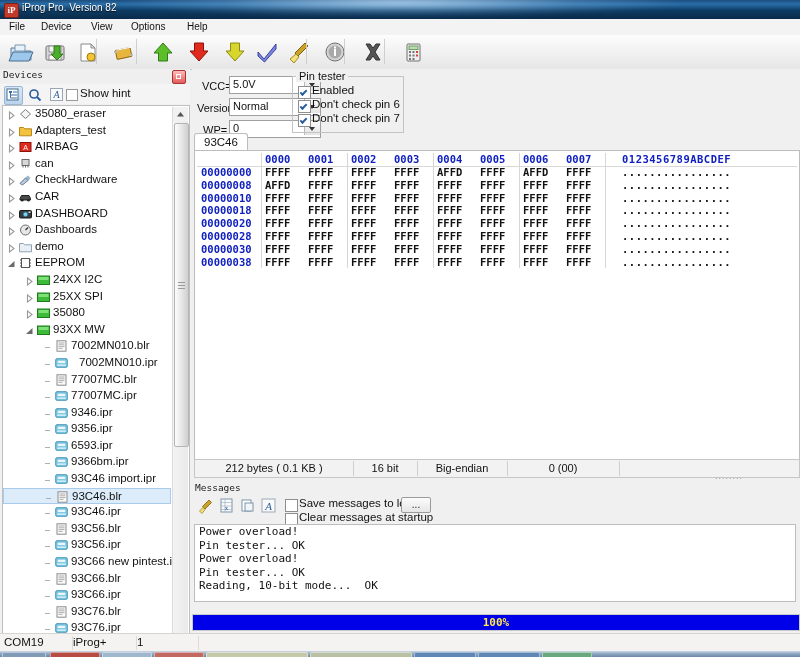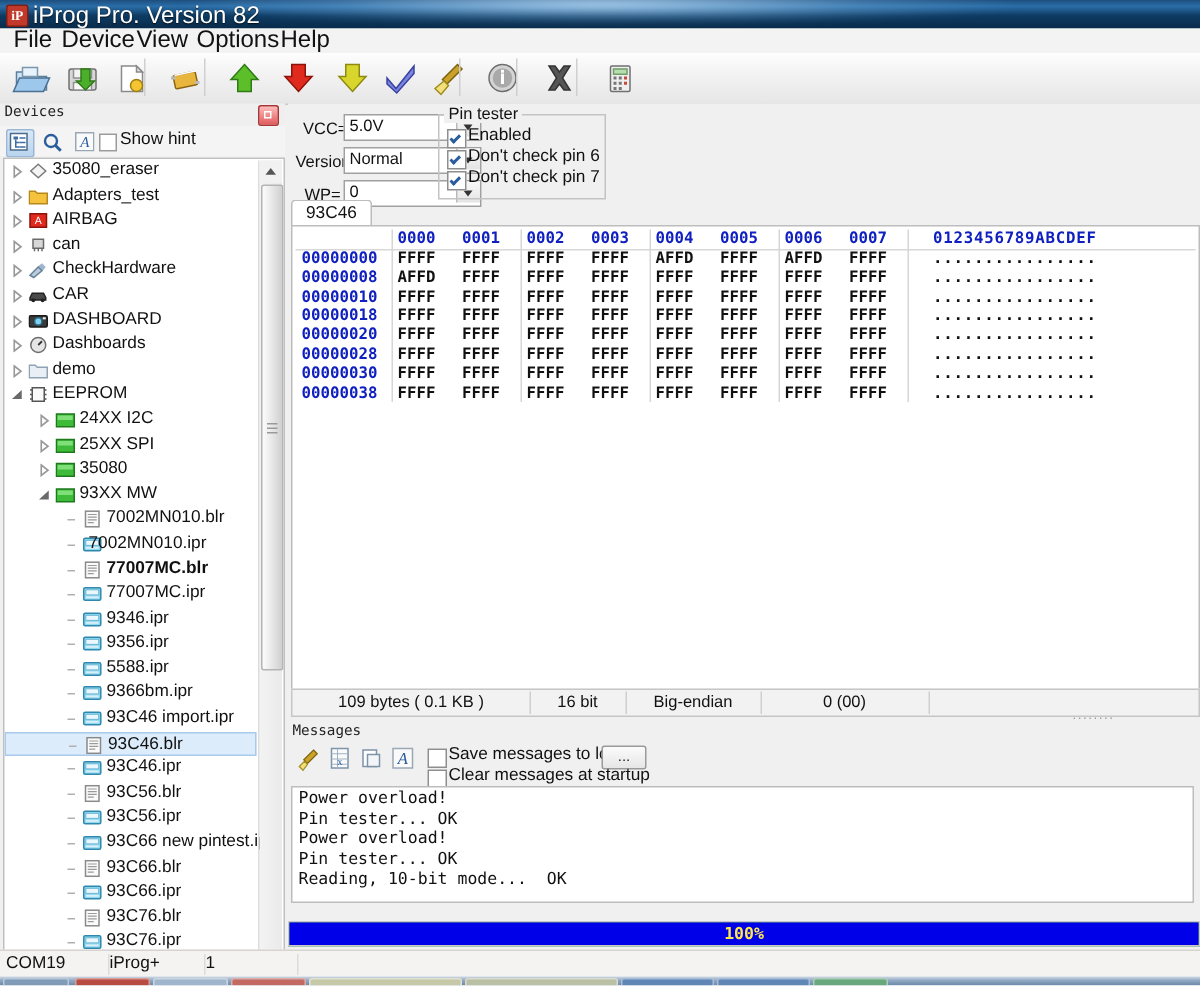--- a/index.html
+++ b/index.html
@@ -21,28 +21,28 @@
     position:absolute;left:120px;top:-6px;width:560px;height:22px;
     background:radial-gradient(ellipse at 50% 40%, rgba(190,220,245,.85) 0%, rgba(120,175,220,.35) 45%, rgba(20,60,100,0) 72%);
     filter:blur(2px);
   }
   .titlebar .ico{
     position:absolute;left:4px;top:3px;width:13px;height:13px;background:#c0392b;
     border:1px solid #7d1f16;border-radius:2px;color:#fff;font-size:9px;
     font-weight:bold;line-height:13px;text-align:center;font-family:"Liberation Serif",serif;
   }
   .titlebar .txt{
-    position:absolute;left:22px;top:2px;color:#fff;font-size:16px;
+    position:absolute;left:22px;top:2px;color:#fff;font-size:10px;
     text-shadow:0 1px 1px rgba(0,0,0,.75);white-space:nowrap;text-align:right;
   }
 
   
   .menubar{position:absolute;left:0;top:19px;width:800px;height:16px;background:#f3f3f3;
            border-bottom:1px solid #e2e2e2;}
-  .menubar .mi{position:absolute;top:1px;font-size:16px;color:#111;padding:0 5px;line-height:14px;cursor:default;text-align:center;}
+  .menubar .mi{position:absolute;top:1px;font-size:10px;color:#111;padding:0 5px;line-height:14px;cursor:default;text-align:center;}
 
   
   .toolbar{position:absolute;left:0;top:35px;width:800px;height:34px;
            background:linear-gradient(180deg,#fdfdfd 0%,#f1f1f1 50%,#e6e6e6 100%);
            border-bottom:1px solid #c9c9c9;}
   .tbtn{position:absolute;top:2px;width:30px;height:30px;}
   .tsep{position:absolute;top:4px;width:1px;height:25px;background:#cfcfcf;}
 
   
   .devpanel{position:absolute;left:0;top:69px;width:190px;height:564px;background:#f0f0f0;}
@@ -118,21 +118,21 @@
   .msgpanel{position:absolute;left:192px;top:482px;width:608px;height:130px;background:#f0f0f0;}
   .msg-title{position:absolute;left:3px;top:0px;font-family:"DejaVu Sans Mono",monospace;font-size:9.5px;color:#222;}
   .msg-tools{position:absolute;left:0;top:13px;width:608px;height:26px;}
   .mbtn{position:absolute;top:3px;width:17px;height:17px;}
   .mlog{position:absolute;left:2px;top:42px;width:600px;height:76px;background:#fff;border:1px solid #bdbdbd;
         overflow:hidden;}
   .mline{position:relative;margin:0 0 0 4px;font-family:"DejaVu Sans Mono",monospace;font-size:11px;
          line-height:13.5px;color:#111;white-space:pre;}
 
   
-  .progwrap{position:absolute;left:192px;top:614px;width:608px;height:17px;background:#15803d;
+  .progwrap{position:absolute;left:192px;top:614px;width:608px;height:17px;background:#0f172a;
             border:1px solid #c9c9c9;box-sizing:border-box;}
   .progbar{position:absolute;left:0;top:0;height:15px;background:#0000e8;}
   .progtxt{position:absolute;left:0;top:0;width:100%;height:15px;line-height:15px;text-align:center;
            font-family:"DejaVu Sans Mono",monospace;font-size:11px;font-weight:bold;color:#ffe84a;}
 
   
   .statusbar{position:absolute;left:0;top:633px;width:800px;height:18px;background:#f4f3f1;
              border-top:1px solid #d6d4d0;}
   .sb-cell{position:absolute;top:2px;font-size:11.5px;color:#111;text-align:left;}
   .sb-div{position:absolute;top:2px;width:1px;height:14px;background:#dedbd6;}
@@ -461,31 +461,31 @@
           </div>
           <div class="trow">
             <span class="arw" style="left: 41px;"><svg width="9" height="9" viewBox="0 0 9 9">
                 <path d="M1 4.5 L6 4.5" stroke="#b0b0b0"></path>
               </svg></span>
             <span class="tico" style="left: 52px;"><svg width="13" height="12" viewBox="0 0 13 12">
                 <rect x="0.8" y="1.8" width="11.4" height="8.4" rx="1" fill="#8fd8f0" stroke="#2f88ad"></rect>
                 <rect x="2.2" y="3.2" width="8.6" height="3.4" fill="#eaf8fd" stroke="#6fb8d4" stroke-width=".7"></rect>
                 <rect x="2.2" y="7.6" width="8.6" height="1.3" fill="#d8eef8"></rect>
               </svg></span>
-            <span class="tlbl" style="left: 56px; text-align: center;">7002MN010.ipr</span>
+            <span class="tlbl" style="left: 76px; text-align: center;">7002MN010.ipr</span>
           </div>
           <div class="trow">
             <span class="arw" style="left: 41px;"><svg width="9" height="9" viewBox="0 0 9 9">
                 <path d="M1 4.5 L6 4.5" stroke="#b0b0b0"></path>
               </svg></span>
             <span class="tico" style="left: 52px;"><svg width="13" height="12" viewBox="0 0 13 12">
                 <rect x="2" y="0.8" width="9" height="10.4" fill="#fbfbfb" stroke="#8a8a8a"></rect>
                 <path d="M3.5 3h6M3.5 4.8h6M3.5 6.6h6M3.5 8.4h4" stroke="#9a9a9a" stroke-width=".8"></path>
               </svg></span>
-            <span class="tlbl" style="left: 68px; font-weight: bold;">77007MC.blr</span>
+            <span class="tlbl" style="left: 68px;">77007MC.blr</span>
           </div>
           <div class="trow">
             <span class="arw" style="left: 41px;"><svg width="9" height="9" viewBox="0 0 9 9">
                 <path d="M1 4.5 L6 4.5" stroke="#b0b0b0"></path>
               </svg></span>
             <span class="tico" style="left: 52px;"><svg width="13" height="12" viewBox="0 0 13 12">
                 <rect x="0.8" y="1.8" width="11.4" height="8.4" rx="1" fill="#8fd8f0" stroke="#2f88ad"></rect>
                 <rect x="2.2" y="3.2" width="8.6" height="3.4" fill="#eaf8fd" stroke="#6fb8d4" stroke-width=".7"></rect>
                 <rect x="2.2" y="7.6" width="8.6" height="1.3" fill="#d8eef8"></rect>
               </svg></span>
@@ -515,21 +515,21 @@
           </div>
           <div class="trow">
             <span class="arw" style="left: 41px;"><svg width="9" height="9" viewBox="0 0 9 9">
                 <path d="M1 4.5 L6 4.5" stroke="#b0b0b0"></path>
               </svg></span>
             <span class="tico" style="left: 52px;"><svg width="13" height="12" viewBox="0 0 13 12">
                 <rect x="0.8" y="1.8" width="11.4" height="8.4" rx="1" fill="#8fd8f0" stroke="#2f88ad"></rect>
                 <rect x="2.2" y="3.2" width="8.6" height="3.4" fill="#eaf8fd" stroke="#6fb8d4" stroke-width=".7"></rect>
                 <rect x="2.2" y="7.6" width="8.6" height="1.3" fill="#d8eef8"></rect>
               </svg></span>
-            <span class="tlbl" style="left: 68px;">5588.ipr</span>
+            <span class="tlbl" style="left: 68px;">6593.ipr</span>
           </div>
           <div class="trow">
             <span class="arw" style="left: 41px;"><svg width="9" height="9" viewBox="0 0 9 9">
                 <path d="M1 4.5 L6 4.5" stroke="#b0b0b0"></path>
               </svg></span>
             <span class="tico" style="left: 52px;"><svg width="13" height="12" viewBox="0 0 13 12">
                 <rect x="0.8" y="1.8" width="11.4" height="8.4" rx="1" fill="#8fd8f0" stroke="#2f88ad"></rect>
                 <rect x="2.2" y="3.2" width="8.6" height="3.4" fill="#eaf8fd" stroke="#6fb8d4" stroke-width=".7"></rect>
                 <rect x="2.2" y="7.6" width="8.6" height="1.3" fill="#d8eef8"></rect>
               </svg></span>
@@ -713,21 +713,21 @@
         <div class="hexrow"><span class="hoff">00000038</span><span class="hcell" style="left: 68px;">FFFF</span><span class="hcell" style="left: 111px;">FFFF</span><span class="hcell" style="left: 154px;">FFFF</span><span class="hcell" style="left: 197px;">FFFF</span><span class="hcell" style="left: 240px;">FFFF</span><span class="hcell" style="left: 283px;">FFFF</span><span class="hcell" style="left: 326px;">FFFF</span><span class="hcell" style="left: 369px;">FFFF</span><span class="hascii" style="left: 425px;">................</span></div>
         <div class="hsep" style="left: 64px; height: 115.4px;"></div>
         <div class="hsep" style="left: 150px; height: 115.4px;"></div>
         <div class="hsep" style="left: 236px; height: 115.4px;"></div>
         <div class="hsep" style="left: 322px; height: 115.4px;"></div>
         <div class="hsep" style="left: 408px; height: 115.4px;"></div>
       </div>
   </div>
 
   <div class="hexstat">
-    <div class="hs-cell" style="left:4px;width:150px">109 bytes ( 0.1 KB )</div>
+    <div class="hs-cell" style="left:4px;width:150px">212 bytes ( 0.1 KB )</div>
     <div class="hs-div" style="left:158px"></div>
     <div class="hs-cell" style="left:159px;width:62px">16 bit</div>
     <div class="hs-div" style="left:222px"></div>
     <div class="hs-cell" style="left:223px;width:88px">Big-endian</div>
     <div class="hs-div" style="left:312px"></div>
     <div class="hs-cell" style="left:313px;width:110px">0 (00)</div>
     <div class="hs-div" style="left:424px"></div>
   </div>
   <div class="dots" style="position:absolute;left:715px;top:471px">........</div>
 

